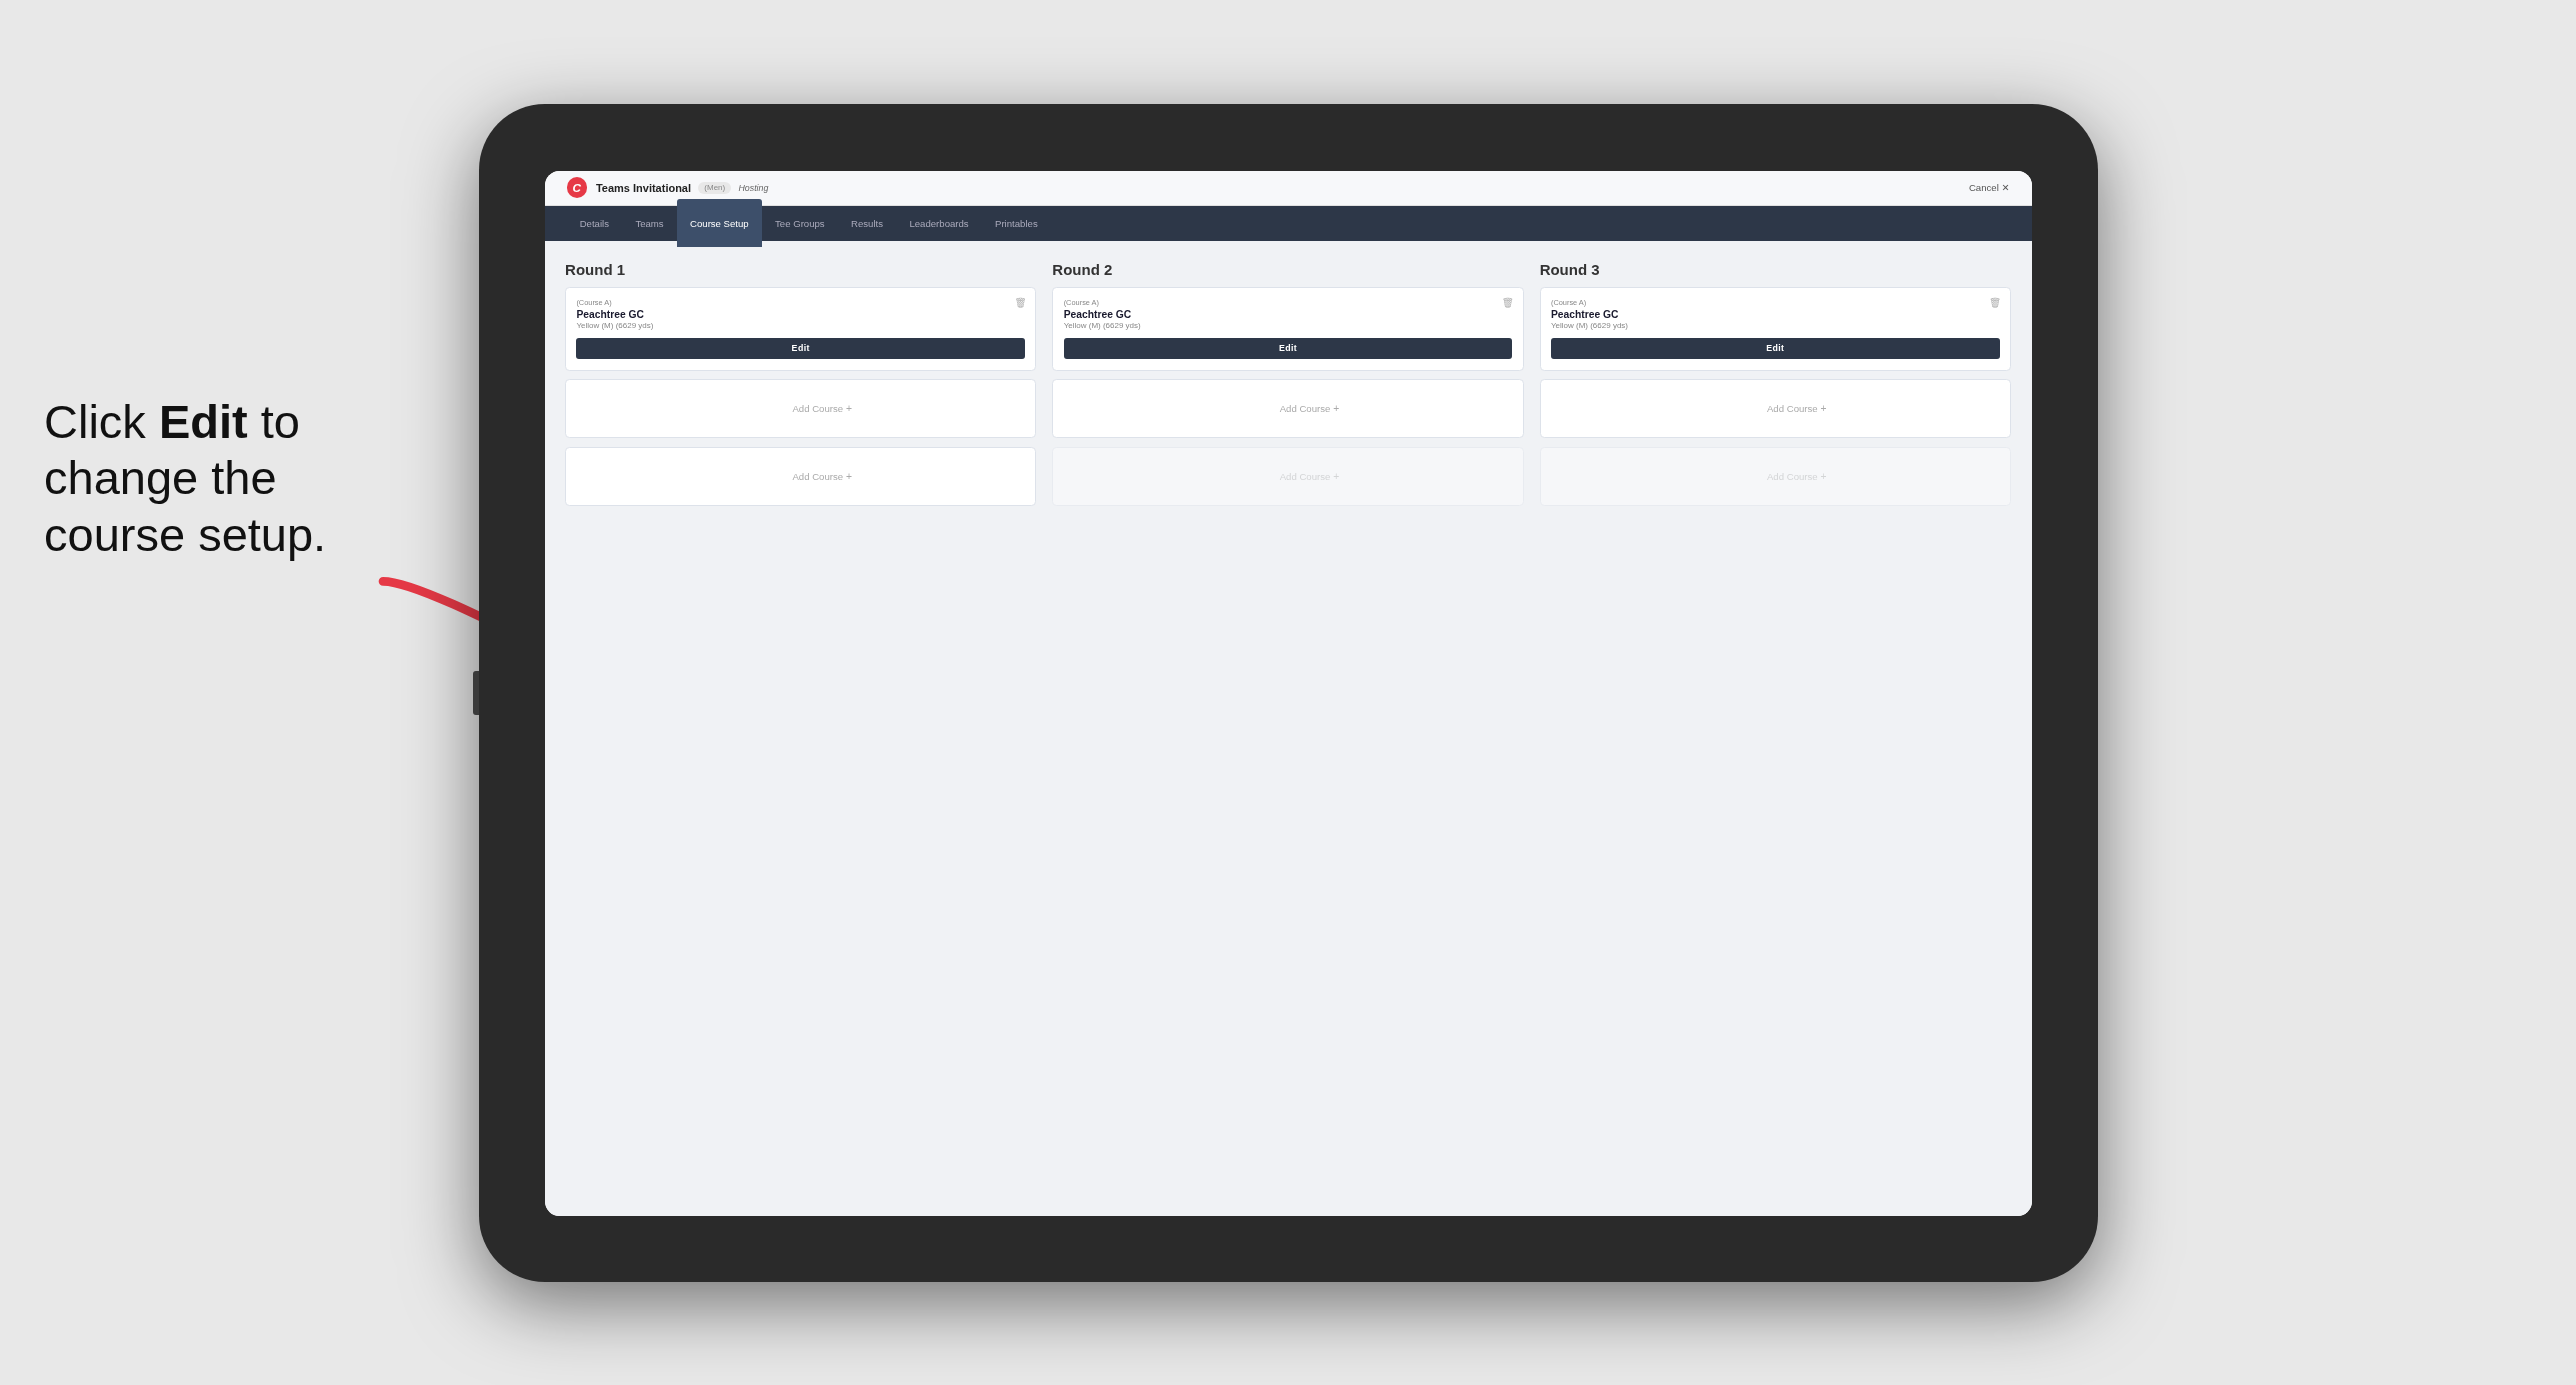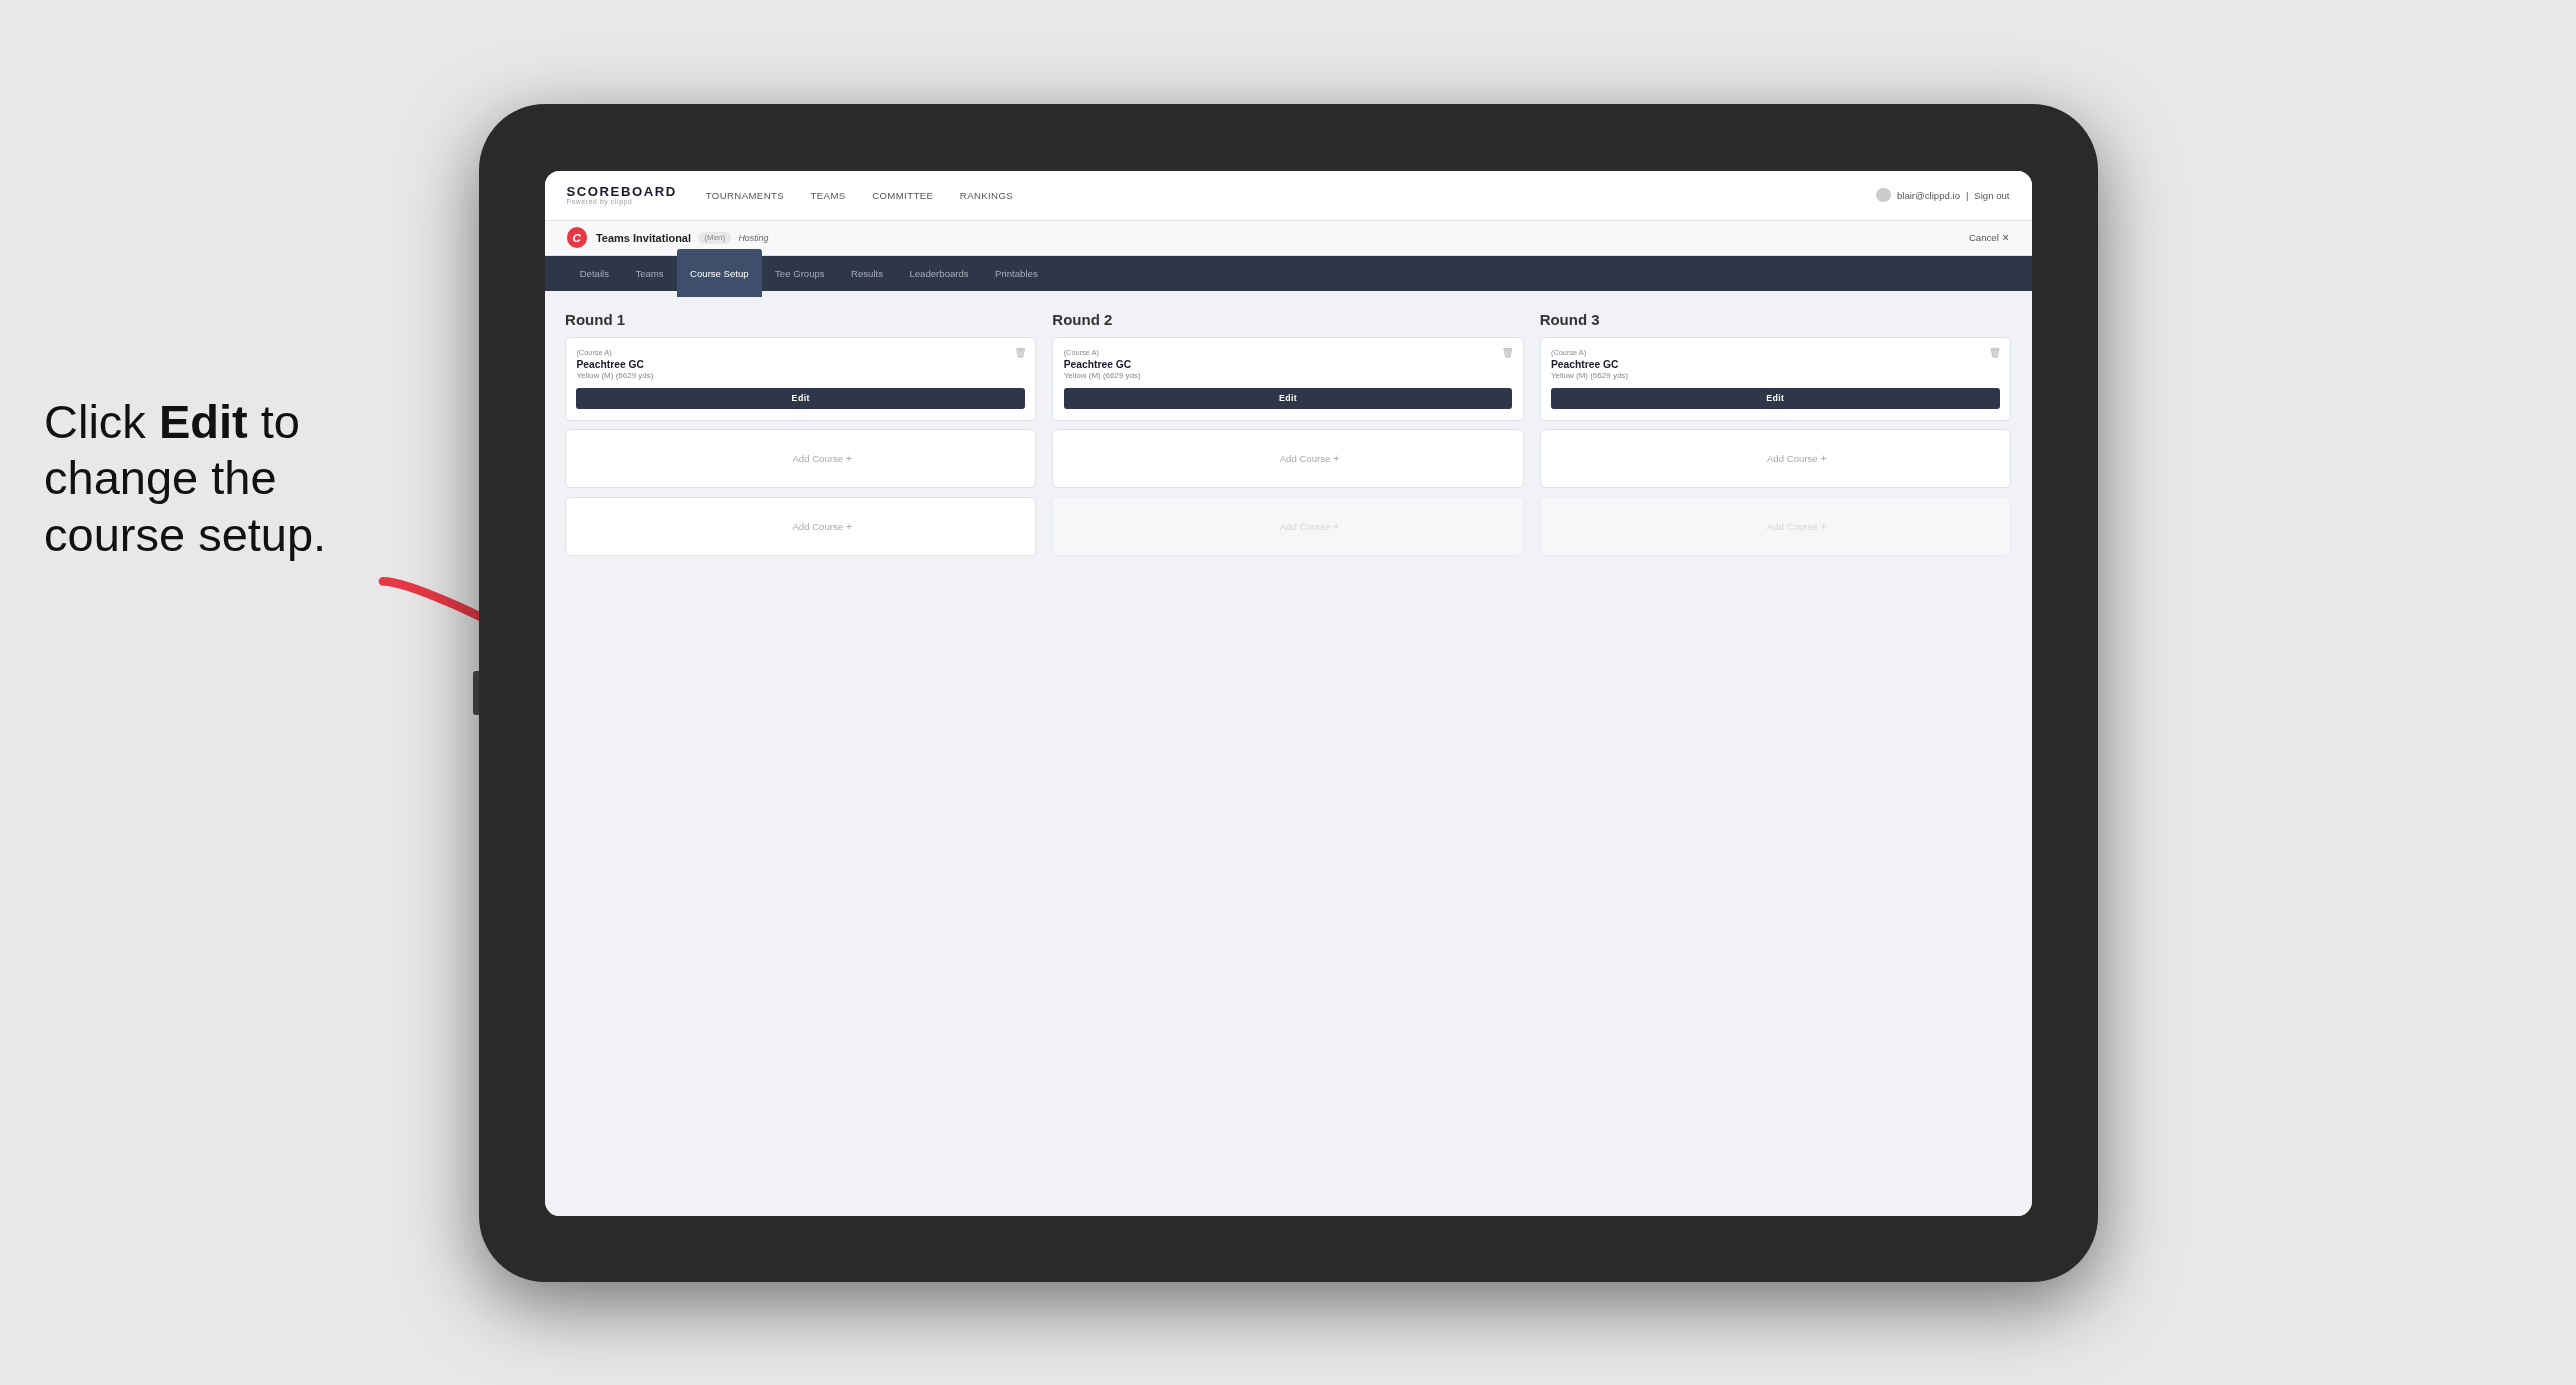--- a/index.html
+++ b/index.html
@@ -346,38 +346,20 @@
     <path d="M 30 30 C 100 30, 380 200, 460 215" stroke="#e63946" stroke-width="12" fill="none" stroke-linecap="round"></path>
     <polygon points="440,200 480,220 450,240" fill="#e63946"></polygon>
   </svg>
 </div>
 
 <div class="tablet-shell">
   <div class="tablet-side-btn"></div>
 
   <div class="tablet-screen">
 
-    <div class="topnav">
-      <div class="scoreboard-logo">
-        <span class="logo-title">SCOREBOARD</span>
-        <span class="logo-sub">Powered by clippd</span>
-      </div>
-      <div class="topnav-links">
-        <a class="topnav-link">TOURNAMENTS</a>
-        <a class="topnav-link">TEAMS</a>
-        <a class="topnav-link">COMMITTEE</a>
-        <a class="topnav-link">RANKINGS</a>
-      </div>
-      <div class="topnav-right">
-        <div class="user-avatar-sm"></div>
-        <span>blair@clippd.io</span>
-        <span> | </span>
-        <span class="sign-out">Sign out</span>
-      </div>
-    </div>
 
     <div class="subheader">
       <div class="tournament-logo">C</div>
       <span class="tournament-name">Teams Invitational</span>
       <span class="tournament-badge">(Men)</span>
       <span class="hosting-badge">Hosting</span>
       <div class="subheader-right">
         <span>Cancel</span>
         <span> ✕</span>
       </div>

